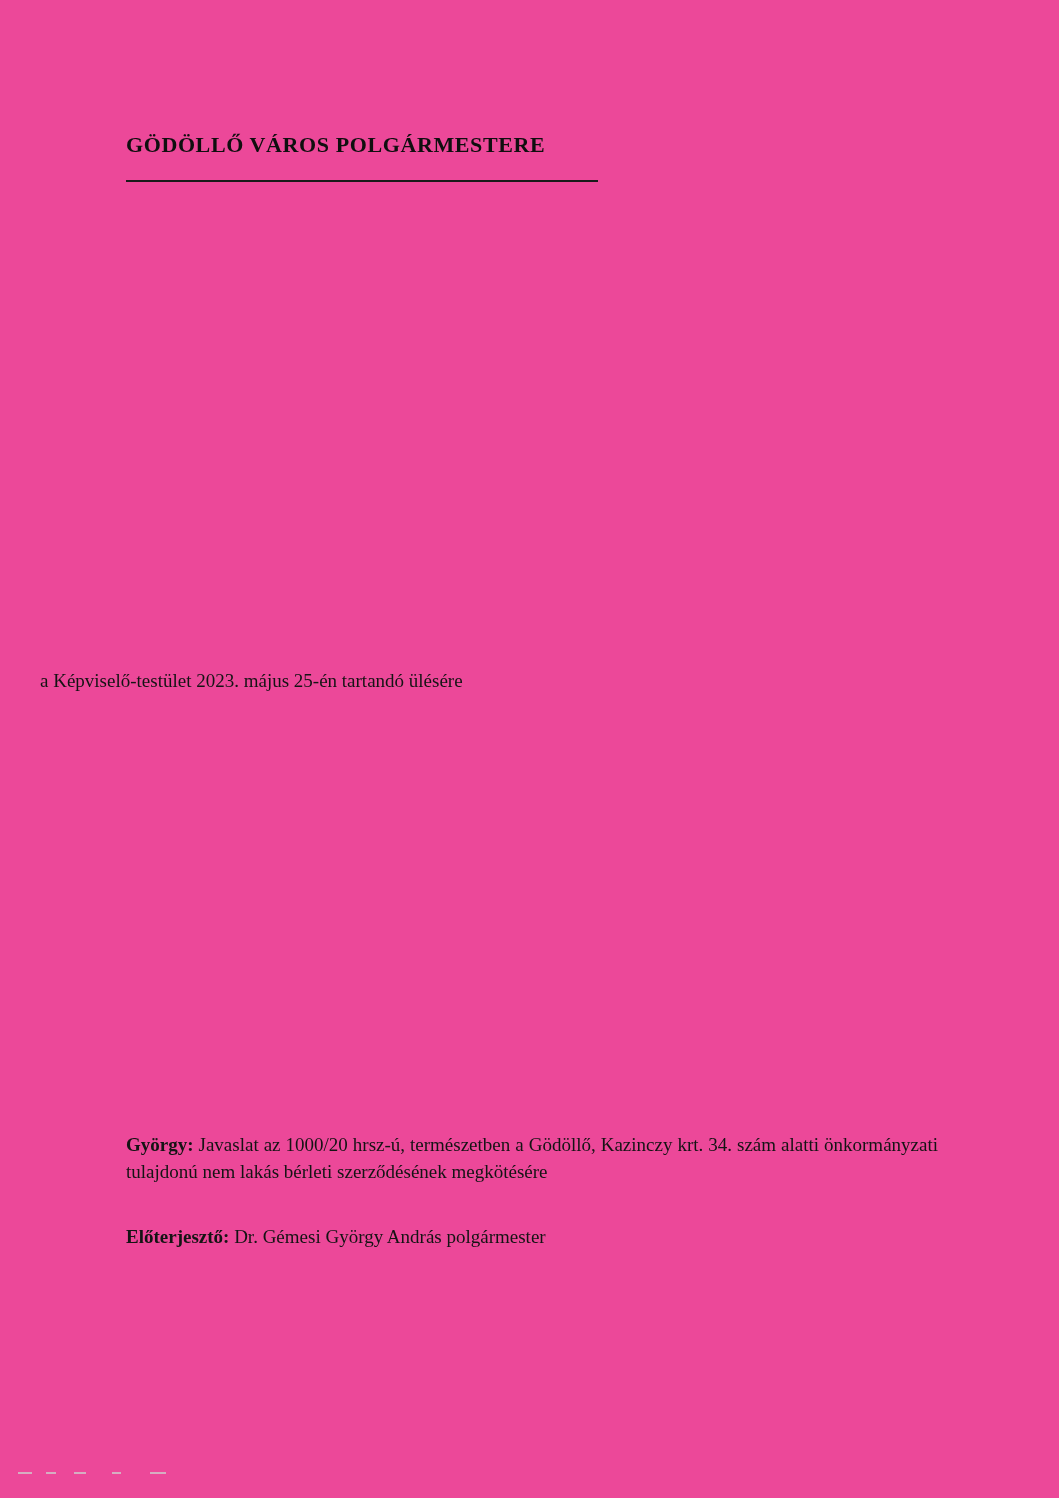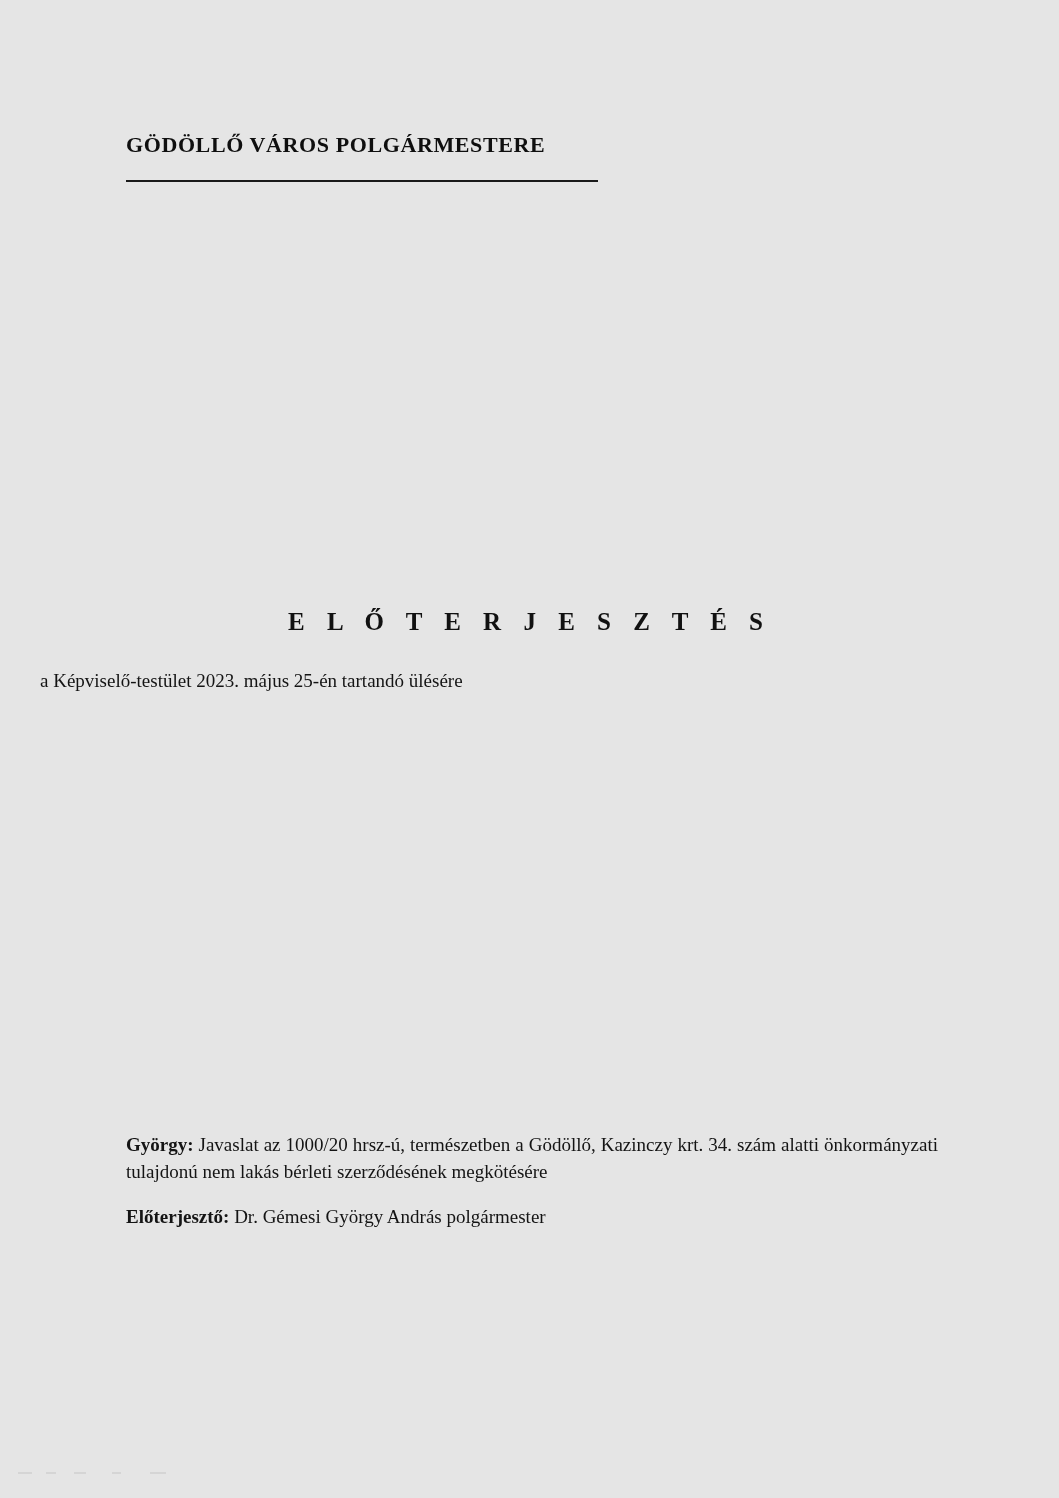--- a/index.html
+++ b/index.html
@@ -15,21 +15,21 @@
     color: #141414;
     overflow: hidden;
   }
 
   .page {
     position: absolute;
     left: 0;
     top: 0;
     width: 1059px;
     height: 1498px;
-    background: #e5e5e5;
+    background: #ec4899;
   }
 
   
   .letterhead {
     position: absolute;
     left: 126px;
     top: 132px;
     width: 600px;
   }
   .letterhead-title {
@@ -77,21 +77,21 @@
     top: 1132px;
     width: 812px;
   }
   .meta-row {
     font-size: 19px;
     line-height: 1.42;
     text-align: justify;
     color: #141414;
   }
   .meta-row + .meta-row {
-    margin-top: 18px;
+    margin-top: 38px;
   }
   .meta-label {
     font-weight: bold;
   }
   .meta-value {
     font-weight: normal;
   }
   .subject-row {
     text-align: justify;
     text-justify: inter-word;
@@ -118,21 +118,20 @@
 </head>
 <body>
 
 <div class="page">
 
   <div class="letterhead">
     <div class="letterhead-title">GÖDÖLLŐ VÁROS POLGÁRMESTERE</div>
     <div class="letterhead-rule"></div>
   </div>
 
-  <div class="doc-type">E L Ő T E R J E S Z T É S</div>
 
   <div class="doc-subtitle">a Képviselő-testület 2023. május 25-én tartandó ülésére</div>
 
   <div class="meta">
     <div class="meta-row subject-row">
       <span class="meta-label">György:</span>
       <span class="meta-value">Javaslat az 1000/20 hrsz-ú, természetben a Gödöllő, Kazinczy krt. 34. szám alatti önkormányzati tulajdonú nem lakás bérleti szerződésének megkötésére</span>
     </div>
     <div class="meta-row presenter-row">
       <span class="meta-label">Előterjesztő:</span>

